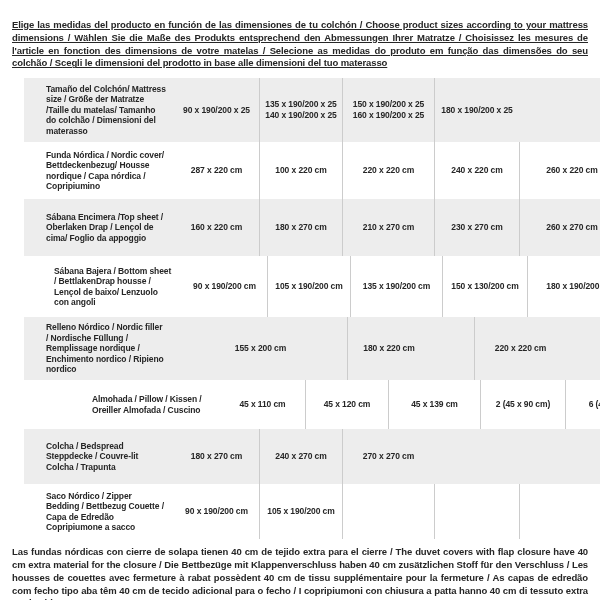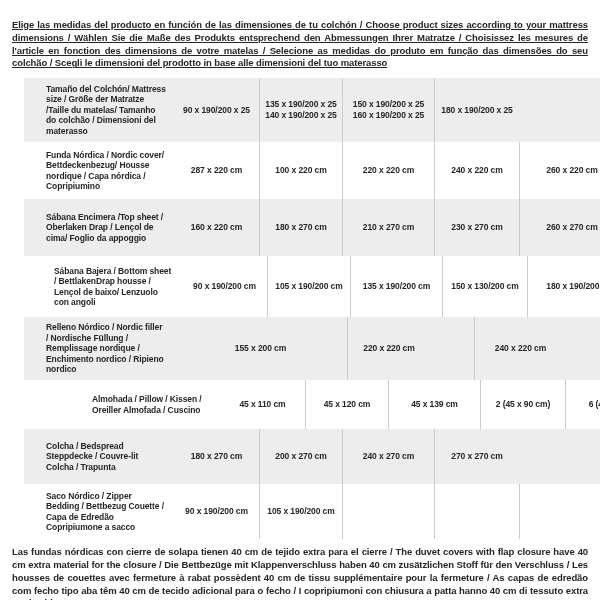--- a/index.html
+++ b/index.html
@@ -103,38 +103,38 @@
       <div class="cell value">90 x 190/200 cm</div>
       <div class="cell value sep">105 x 190/200 cm</div>
       <div class="cell value sep">135 x 190/200 cm</div>
       <div class="cell value sep">150 x 130/200 cm</div>
       <div class="cell value sep">180 x 190/200 cm</div>
     </div>
 
     <div class="row">
       <div class="cell label">Relleno Nórdico / Nordic filler / Nordische Füllung / Remplissage nordique / Enchimento nordico / Ripieno nordico</div>
       <div class="cell value">155 x 200 cm</div>
+      <div class="cell value sep">180 x 220 cm</div>
       <div class="cell value sep">220 x 220 cm</div>
       <div class="cell value sep">240 x 220 cm</div>
       <div class="cell value sep">260 x 220 cm</div>
     </div>
 
     <div class="row">
       <div class="cell label">Almohada  / Pillow / Kissen / Oreiller Almofada / Cuscino</div>
       <div class="cell value">45 x 110 cm</div>
       <div class="cell value sep">45 x 120 cm</div>
       <div class="cell value sep">45 x 139 cm</div>
       <div class="cell value sep">2 (45 x 90 cm)</div>
       <div class="cell value sep">6 (45 x 110 cm)</div>
     </div>
 
     <div class="row">
       <div class="cell label">Colcha / Bedspread Steppdecke / Couvre-lit Colcha / Trapunta</div>
       <div class="cell value">180 x 270 cm</div>
-      <div class="cell value sep">200 x 270 cm</div>
       <div class="cell value sep">240 x 270 cm</div>
       <div class="cell value sep">270 x 270 cm</div>
     </div>
 
     <div class="row">
       <div class="cell label">Saco Nórdico / Zipper Bedding / Bettbezug Couette  / Capa de Edredão Copripiumone a sacco</div>
       <div class="cell value">90 x 190/200 cm</div>
       <div class="cell value sep">105 x 190/200 cm</div>
       <div class="cell value sep"></div>
       <div class="cell value sep"></div>

